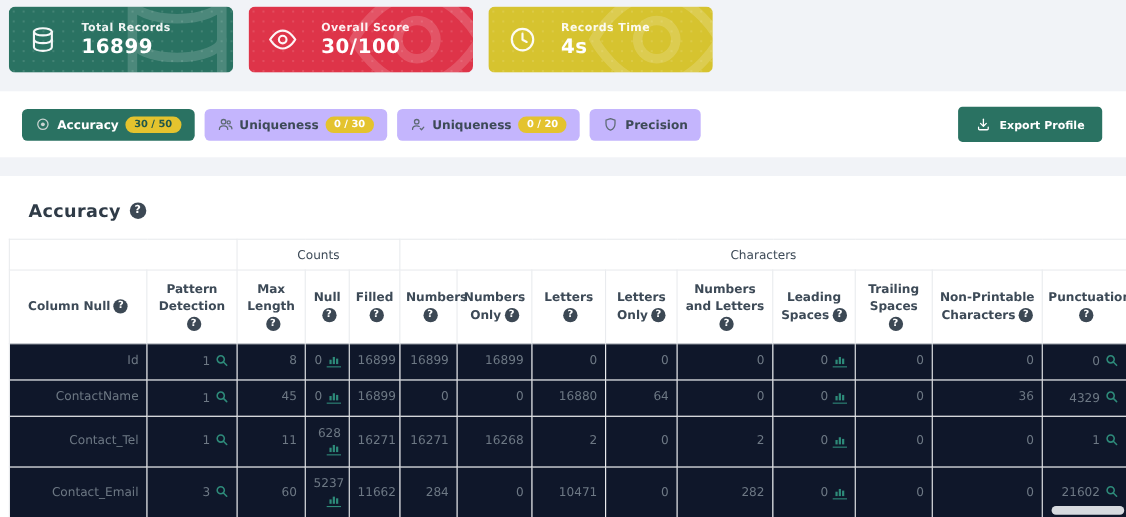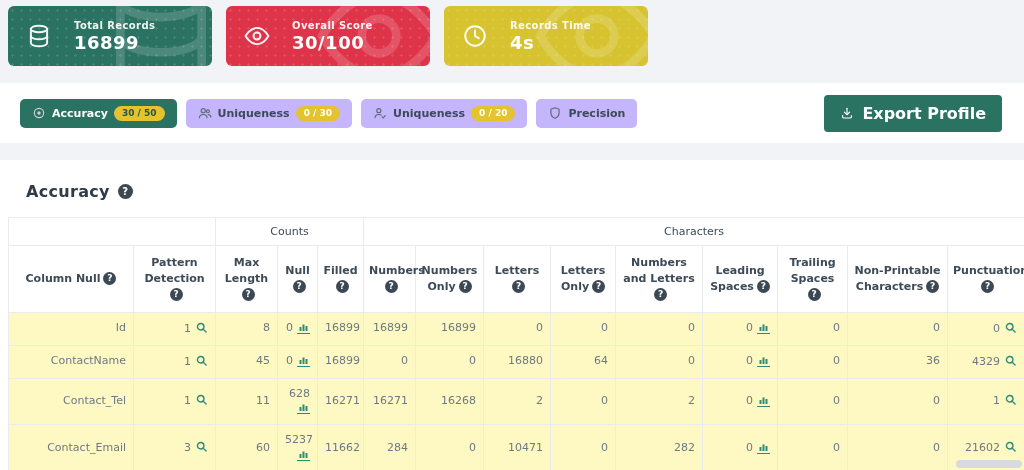--- a/index.html
+++ b/index.html
@@ -40,22 +40,22 @@
   .tab .tab-icon { width:14px; height:14px; display:inline-flex; color:#5f6b76; }
   .tab .tab-icon svg { width:100%; height:100%; }
   .tab.active { background:#2a7262; color:#fff; }
   .tab.active .tab-icon { color:#c9d4d1; }
   .badge {
     background:#e4c32e; color:#fff; font-size:9px; font-weight:bold;
     padding:3px 8px; border-radius:10px; line-height:1;
   }
   .tab.active .badge { color:#20574a; }
   .export-btn {
-    display:inline-flex; align-items:center; gap:8px; border:none; cursor:pointer;
-    background:#2a7262; color:#fff; font-family:inherit; font-size:16px; font-weight:bold;
+    display:inline-flex; align-items:flex-end; gap:8px; border:none; cursor:pointer;
+    background:#2a7262; color:#fff; font-family:inherit; font-size:10px; font-weight:bold;
     padding:9px 16px; border-radius:4px; margin-right:10px;
   }
   .export-btn .btn-icon { width:14px; height:14px; display:inline-flex; }
   .export-btn .btn-icon svg { width:100%; height:100%; }
 
   
   .content-panel { margin-top:17px; background:#fff; height:310px; overflow:hidden; }
   .section-head { display:flex; align-items:center; gap:8px; padding:22px 0 16px 26px; }
   .section-title { font-size:16px; font-weight:bold; color:#2f3b47; letter-spacing:.3px; }
   .help-badge {
@@ -69,21 +69,21 @@
   th, td { border:1px solid #e9ebee; font-size:11px; }
   thead tr.group-row th {
     border-top:1px solid #e9ebee; font-weight:normal; color:#3d4a57;
     padding:7px 4px; text-align:center; background:#fff;
   }
   thead tr.header-row th {
     font-weight:bold; color:#3d4a57; text-align:center;
     padding:9px 5px; line-height:1.45; background:#fff;
   }
   thead th .help-badge { margin-left:3px; }
-  tbody td { color:#6d7884; text-align:right; padding:8px 7px; line-height:1.35; background:#fef9c3;margin-top:23px; }
+  tbody td { color:#6d7884; text-align:right; padding:8px 7px; line-height:1.35; background:#0f172a;margin-top:23px; }
   tbody td .cell-icon { display:inline-flex; width:13px; height:13px; color:#2e8b7a;
                         vertical-align:-2px; margin-left:4px; cursor:pointer; }
   tbody td .cell-icon svg { width:100%; height:100%; }
   tbody td .cell-icon.chart { border-bottom:1px solid #2e8b7a; }
 
   .h-scrollbar {
     position:absolute; right:2px; bottom:2px; width:66px; height:8px;
     border-radius:4px; background:#d7dadf;
   }
 </style>

